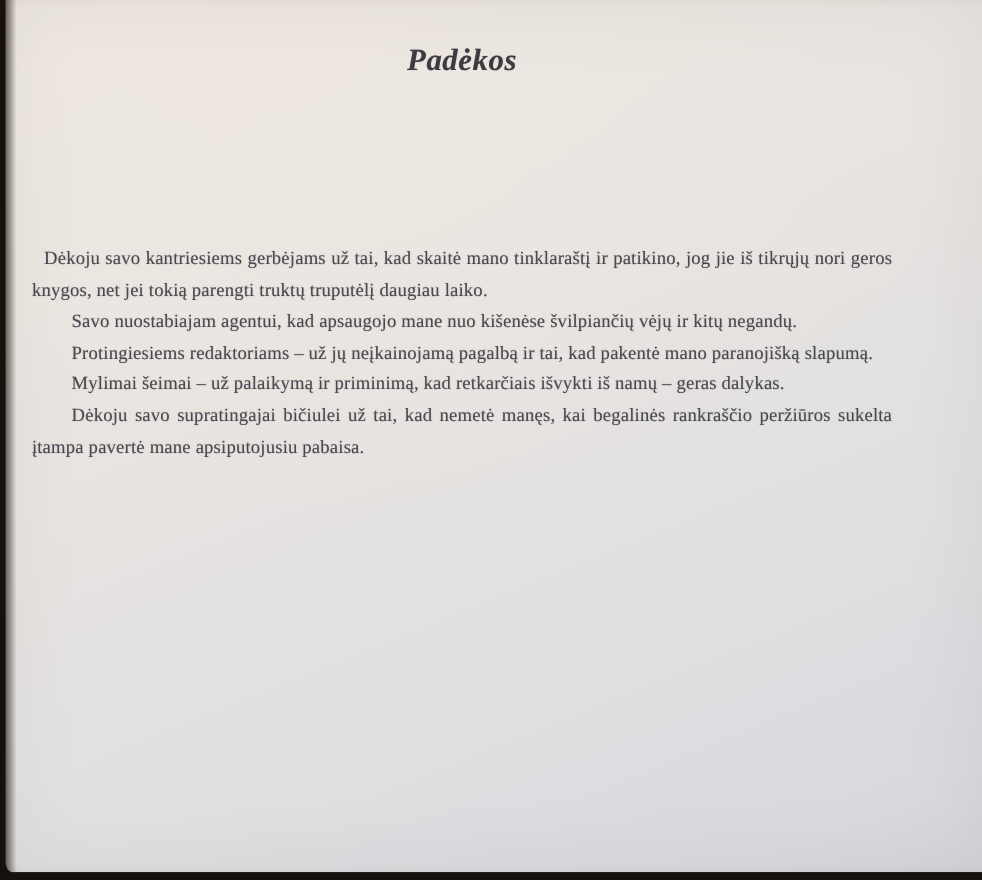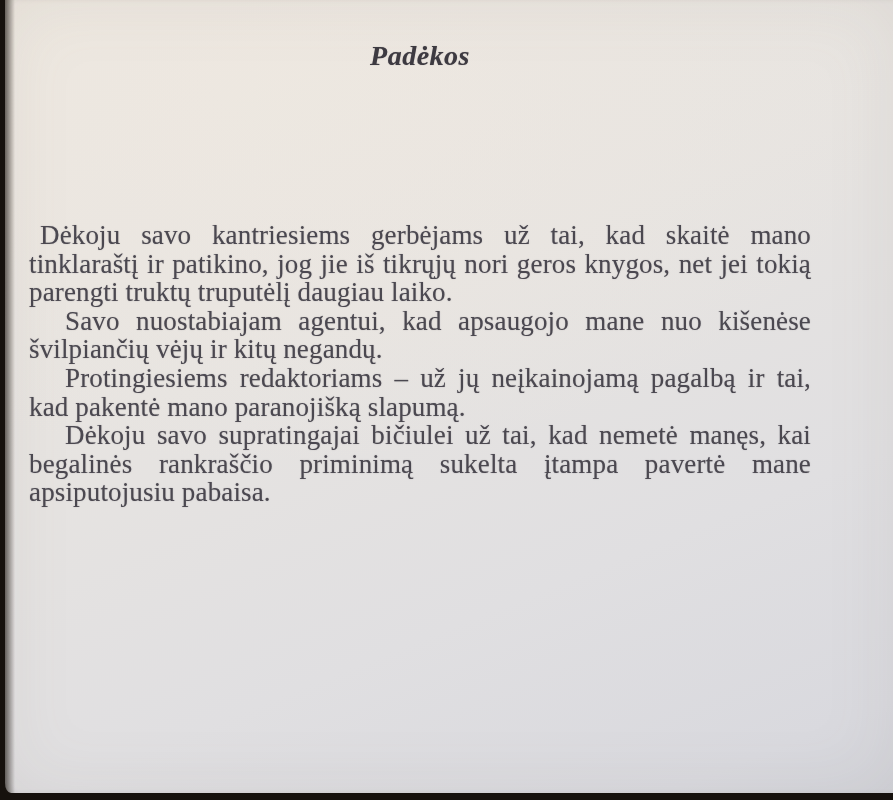--- a/index.html
+++ b/index.html
@@ -48,21 +48,21 @@
     font-style: italic;
     font-weight: bold;
     font-size: 28px;
     letter-spacing: 0.5px;
     color: #3d3a41;
     text-shadow: 0 0 1px rgba(61,58,65,0.45);
     font-family: Liberation Serif, serif;
   }
   .body-text {
     margin-top: 149px;
-    font-size: 27px;
+    font-size: 17px;
     line-height: 28.6px;
     color: #4b4850;
     text-align: justify;
     letter-spacing: 0.15px;
     text-shadow: 0 0 1.2px rgba(75,72,80,0.40);
   }
   .body-text p.para {
     margin: 0;
     text-indent: 36px;
   }
@@ -74,16 +74,17 @@
 <body>
 
 <div class="page">
   <div class="edge-shade"></div>
   <div class="content">
     <h1 class="title">Padėkos</h1>
     <div class="body-text">
         <p class="para first">Dėkoju savo kantriesiems gerbėjams už tai, kad skaitė mano tinklaraštį ir patikino, jog jie iš tikrųjų nori geros knygos, net jei tokią parengti truktų truputėlį daugiau laiko.</p>
         <p class="para">Savo nuostabiajam agentui, kad apsaugojo mane nuo kišenėse švilpiančių vėjų ir kitų negandų.</p>
         <p class="para">Protingiesiems redaktoriams – už jų neįkainojamą pagalbą ir tai, kad pakentė mano paranojišką slapumą.</p>
-        <p class="para">Dėkoju savo supratingajai bičiulei už tai, kad nemetė manęs, kai begalinės rankraščio priminimą sukelta įtampa pavertė mane apsiputojusiu pabaisa.</p>
+        <p class="para">Mylimai šeimai – už palaikymą ir priminimą, kad retkarčiais išvykti iš namų – geras dalykas.</p>
+        <p class="para">Dėkoju savo supratingajai bičiulei už tai, kad nemetė manęs, kai begalinės rankraščio peržiūros sukelta įtampa pavertė mane apsiputojusiu pabaisa.</p>
       </div>
   </div>
 </div>
 
 </body></html>

